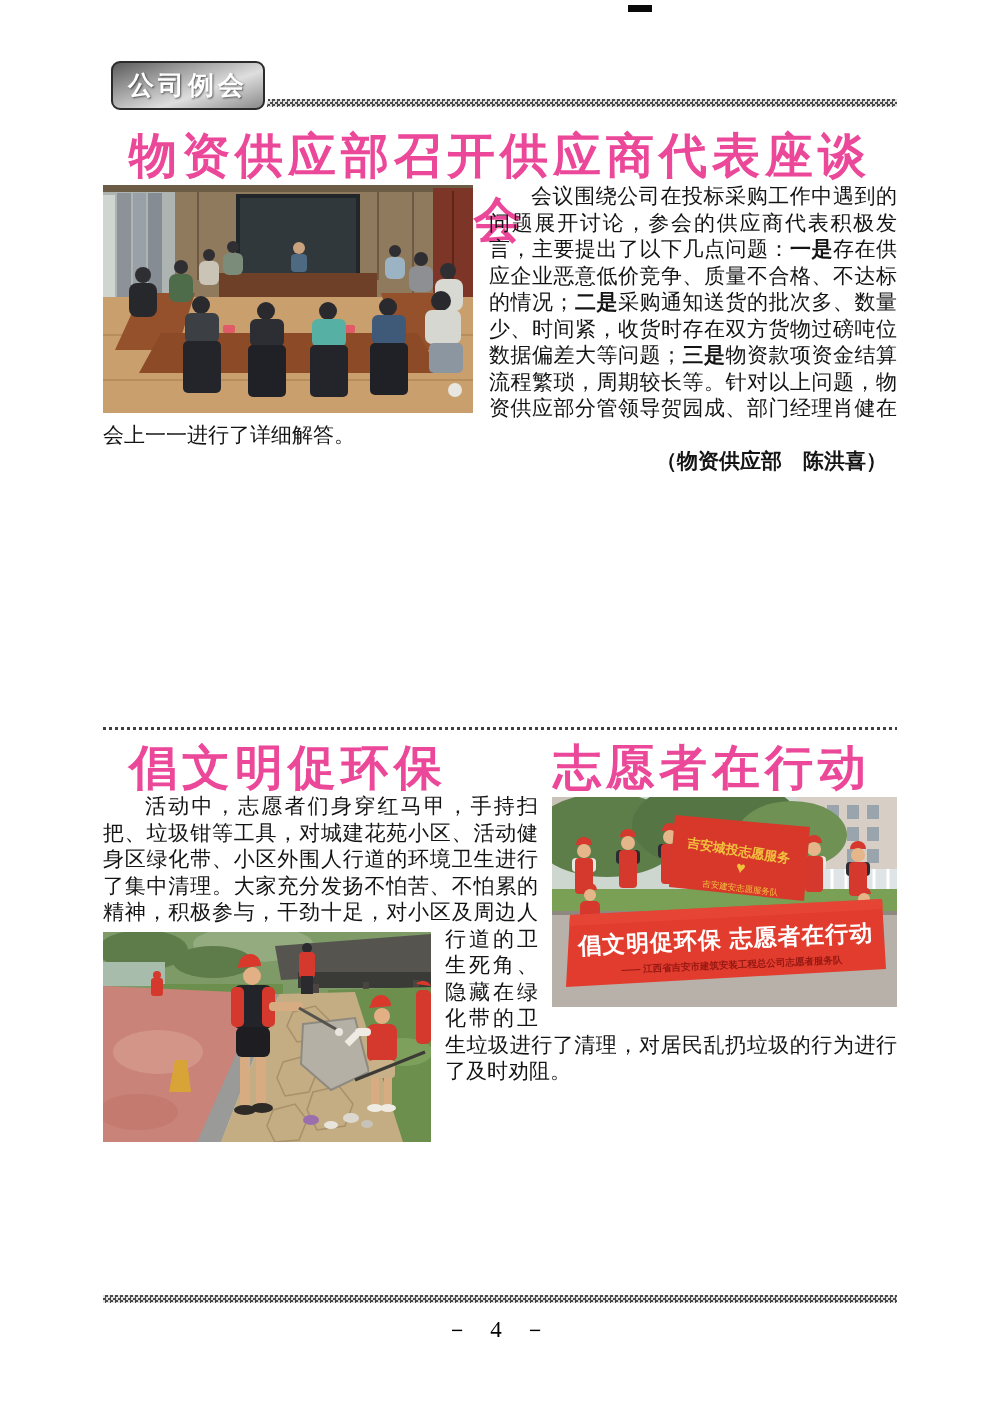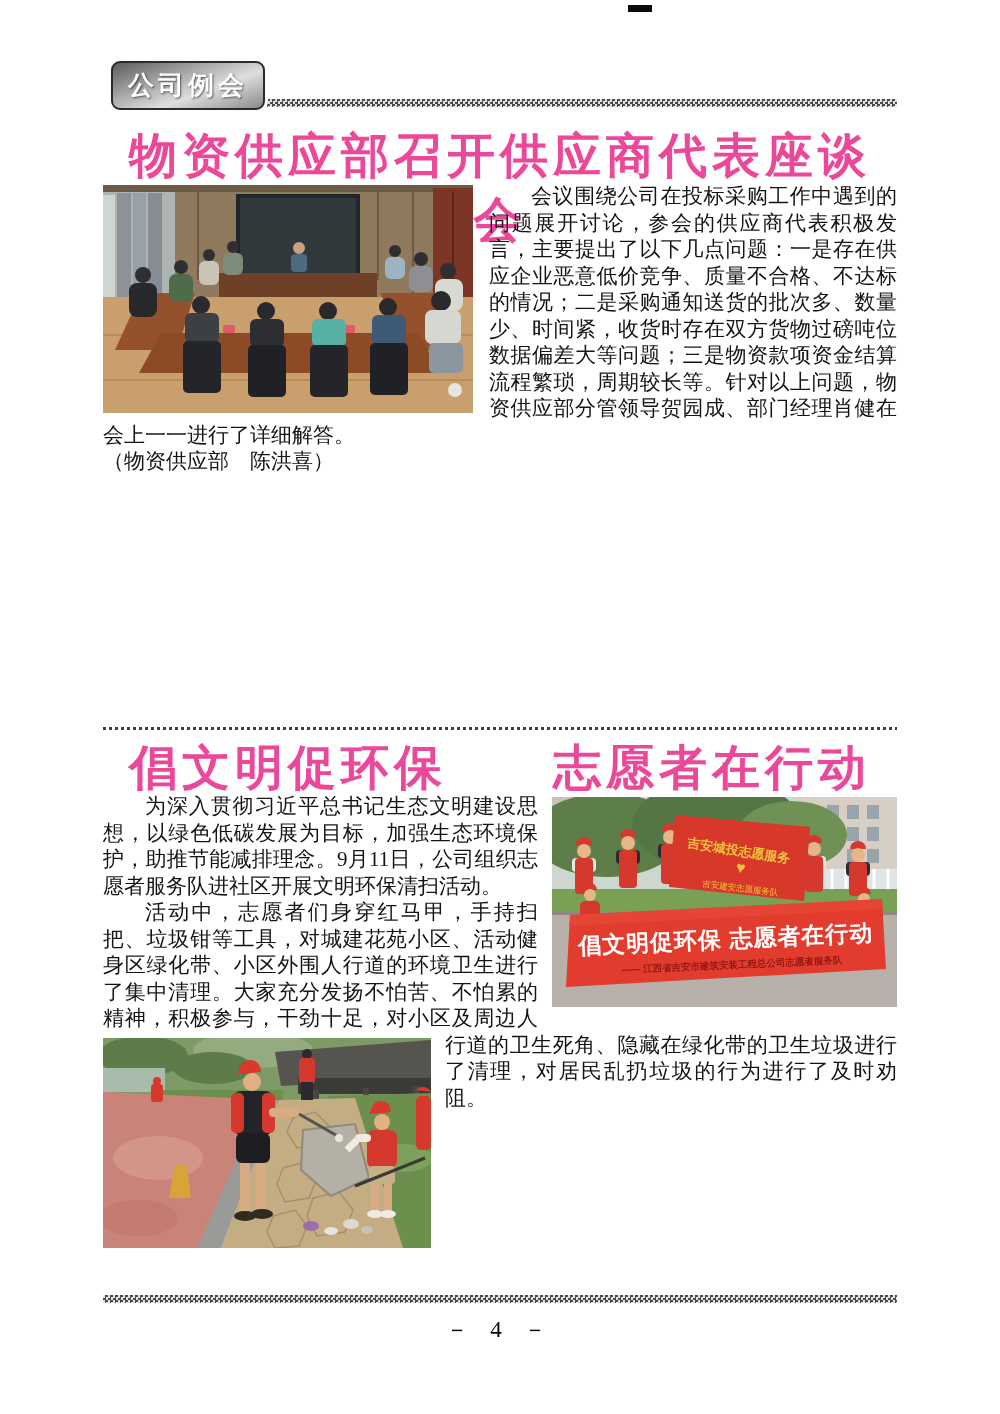--- a/index.html
+++ b/index.html
@@ -38,29 +38,29 @@
   #title-2 { top:736px; }
 
   .article-body {
     position:absolute; left:103px; width:794px;
     font-size:21px; line-height:26.5px; text-align:justify;
     text-justify:inter-ideograph; color:#141414;
   }
   #body-1 { top:183px; }
   #body-2 { top:793px; }
   .article-body p { margin:0; text-indent:2em; }
-  .b { font-weight:normal; }
+  .b { font-weight:bold; }
 
   .photo { display:block; overflow:hidden; background:#d8d8d8; }
   .photo svg { display:block; }
   .photo-1 { float:left;  width:370px; height:228px; margin:2px 16px 8px 0; }
   .photo-2 { float:right; width:345px; height:210px; margin:4px 0 10px 14px; }
   .photo-3 { float:left;  width:328px; height:210px; margin:6px 14px 4px 0; }
 
-  .attribution { font-weight:normal; text-indent:0 !important; padding-right:10px; }
+  .attribution { text-align:right; font-weight:bold; text-indent:0 !important; padding-right:10px; }
 
   .section-divider {
     position:absolute; top:727px; left:103px; width:794px; height:3px;
     background:repeating-linear-gradient(90deg,#3f3f3f 0 3px,#ffffff 3px 6px);
   }
 
   .footer-rule { position:absolute; top:1295px; left:103px; width:794px; height:8px; }
   .page-number { position:absolute; top:1314px; left:0; width:100%; text-align:center;
     font-size:23px; letter-spacing:8px; color:#000; }
 </style>
@@ -267,21 +267,20 @@
         </g>
 
         <g>
           <polygon points="18,118 330,102 334,172 14,190" fill="#e23c2e"></polygon>
           <polygon points="18,118 330,102 331,112 17,129" fill="#ea4b3c" opacity="0.6"></polygon>
           <text x="174" y="150" text-anchor="middle" font-size="23" font-weight="bold" fill="#ffffff" letter-spacing="1" font-family="Liberation Sans, sans-serif" transform="rotate(-2.6 174 150)">倡文明促环保  志愿者在行动</text>
           <text x="180" y="171" text-anchor="middle" font-size="9.5" font-weight="bold" fill="#951812" font-family="Liberation Sans, sans-serif" transform="rotate(-2.6 180 171)">—— 江西省吉安市建筑安装工程总公司志愿者服务队</text>
         </g>
       </svg>
     </span>
-    <p><span>为深入贯彻习近平总书记生态文明建设思想，以绿色低碳发展为目标，加强生态环境保护，助推节能减排理念。9月11日，公司组织志愿者服务队进社区开展文明环保清扫活动。</span></p>
     <p><span>活动中，志愿者们身穿红马甲，手持扫把、垃圾钳等工具，对城建花苑小区、活动健身区绿化带、小区外围人行道的环境卫生进行了集中清理。大家充分发扬不怕苦、不怕累的精神，积极参与，干劲</span><span class="photo photo-3">
       <svg width="328" height="210" viewBox="0 0 328 210">
         <rect x="0" y="0" width="328" height="62" fill="#7e9a66"></rect>
         <ellipse cx="40" cy="18" rx="45" ry="20" fill="#5d7c49"></ellipse>
         <ellipse cx="150" cy="12" rx="60" ry="18" fill="#93ab7e"></ellipse>
         <ellipse cx="110" cy="30" rx="40" ry="16" fill="#5d7c49"></ellipse>
         <rect x="0" y="30" width="62" height="24" fill="#a8bcab"></rect>
 
         <polygon points="172,14 328,2 328,40 178,48" fill="#55544e"></polygon>
         <rect x="195" y="40" width="133" height="16" fill="#3a3a36"></rect>

